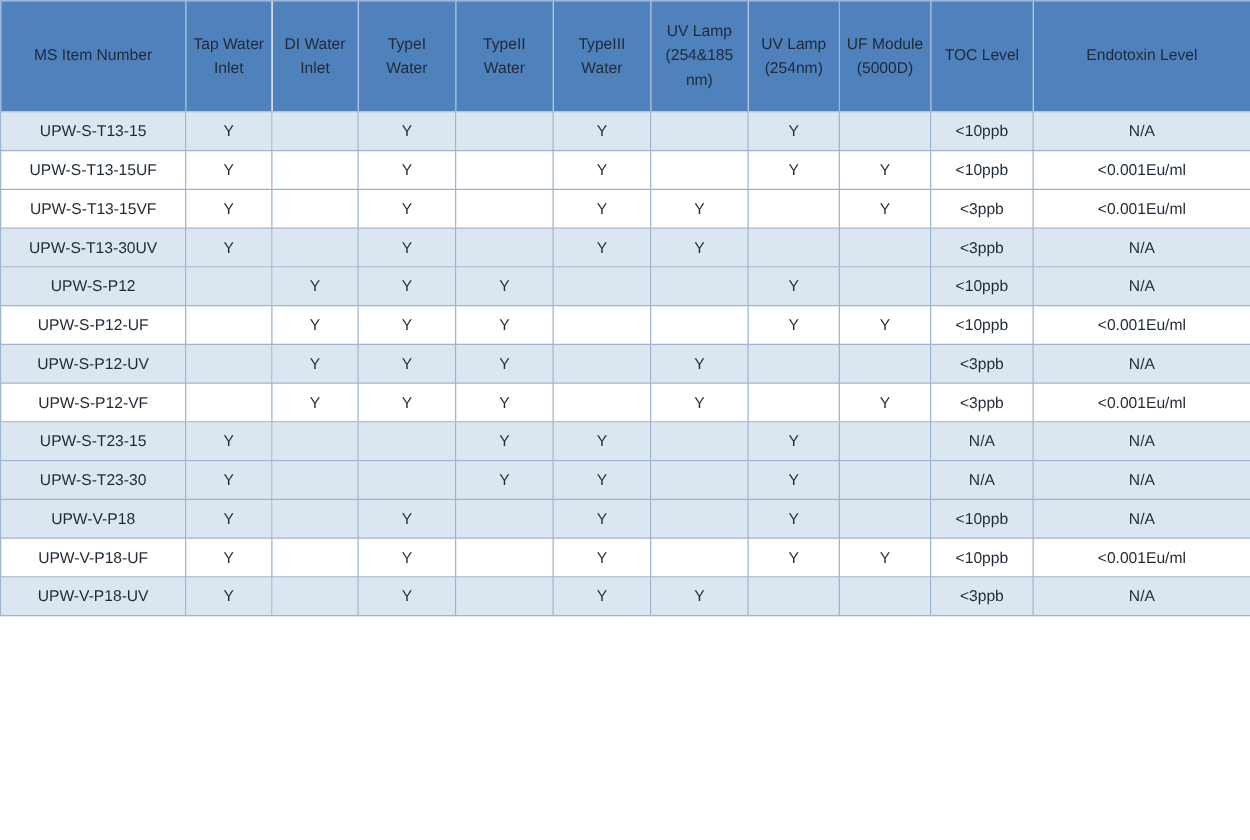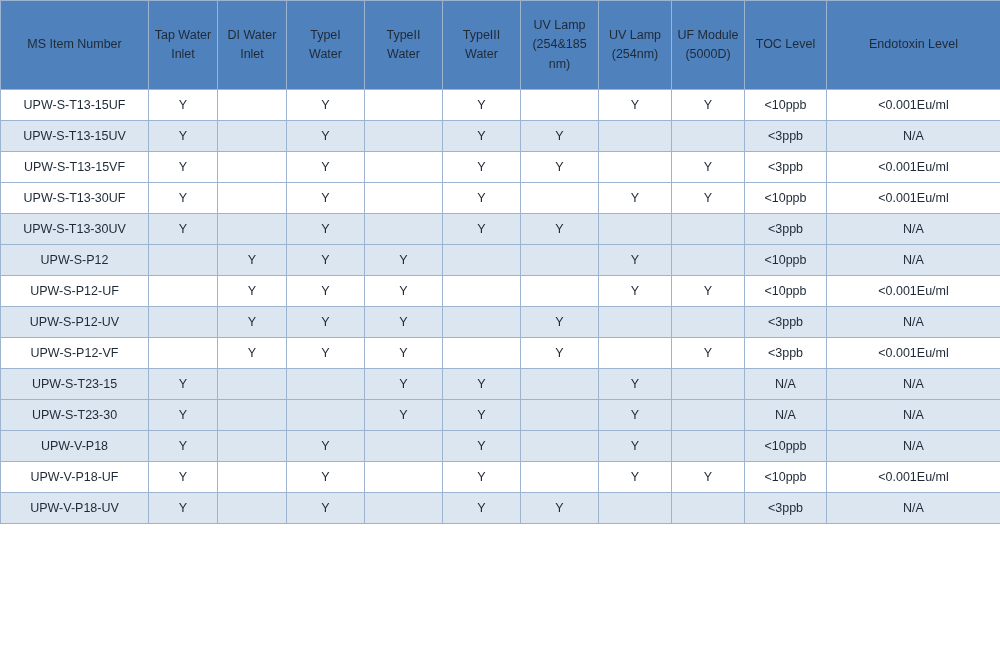--- a/index.html
+++ b/index.html
@@ -125,70 +125,57 @@
         </th>
         <th>
           <span class="hdr-line">TOC Level</span>
         </th>
         <th>
           <span class="hdr-line">Endotoxin Level</span>
         </th>
       </tr>
   </thead>
   <tbody>
+      <tr class="alt">
+        <td class="item-name">UPW-S-T13-15</td>
+        <td>Y</td>
+        <td></td>
+        <td>Y</td>
+        <td></td>
+        <td>Y</td>
+        <td></td>
+        <td>Y</td>
+        <td></td>
+        <td>&lt;10ppb</td>
+        <td>N/A</td>
+      </tr>
       <tr class="norm">
         <td class="item-name">UPW-S-T13-15UF</td>
         <td>Y</td>
         <td></td>
         <td>Y</td>
         <td></td>
         <td>Y</td>
         <td></td>
         <td>Y</td>
         <td>Y</td>
         <td>&lt;10ppb</td>
         <td>&lt;0.001Eu/ml</td>
       </tr>
-      <tr class="alt">
-        <td class="item-name">UPW-S-T13-15UV</td>
-        <td>Y</td>
-        <td></td>
-        <td>Y</td>
-        <td></td>
-        <td>Y</td>
-        <td>Y</td>
-        <td></td>
-        <td></td>
-        <td>&lt;3ppb</td>
-        <td>N/A</td>
-      </tr>
       <tr class="norm">
         <td class="item-name">UPW-S-T13-15VF</td>
         <td>Y</td>
         <td></td>
         <td>Y</td>
         <td></td>
         <td>Y</td>
         <td>Y</td>
         <td></td>
         <td>Y</td>
         <td>&lt;3ppb</td>
-        <td>&lt;0.001Eu/ml</td>
-      </tr>
-      <tr class="norm">
-        <td class="item-name">UPW-S-T13-30UF</td>
-        <td>Y</td>
-        <td></td>
-        <td>Y</td>
-        <td></td>
-        <td>Y</td>
-        <td></td>
-        <td>Y</td>
-        <td>Y</td>
-        <td>&lt;10ppb</td>
         <td>&lt;0.001Eu/ml</td>
       </tr>
       <tr class="alt">
         <td class="item-name">UPW-S-T13-30UV</td>
         <td>Y</td>
         <td></td>
         <td>Y</td>
         <td></td>
         <td>Y</td>
         <td>Y</td>

